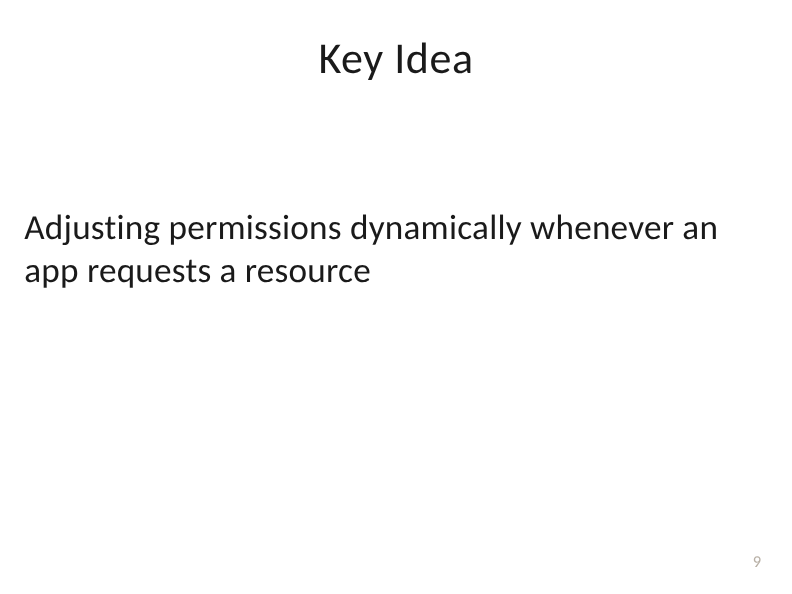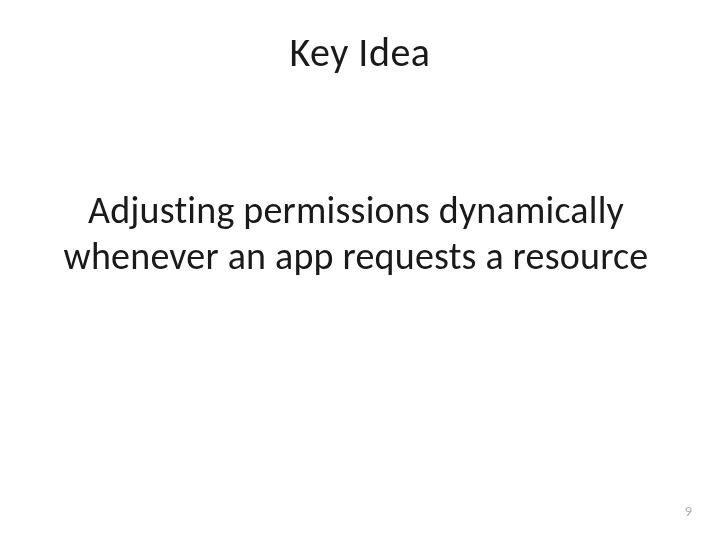--- a/index.html
+++ b/index.html
@@ -23,25 +23,25 @@
   }
   .title {
     text-align: center;
     font-size: 40px;
     font-weight: 400;
     color: #1a1a1a;
     margin-bottom: 110px;
     letter-spacing: 0.5px;
   }
   .body-text {
-    font-size: 38px;
+    font-size: 32px;
     font-weight: 400;
     color: #1a1a1a;
     line-height: 1.22;
-    text-align: center;
+    text-align: left;
     padding-left: 2px;
     padding-right: 10px;
     letter-spacing: 0.2px;
   }
   .page-number {
     position: absolute;
     bottom: 20px;
     right: 28px;
     font-size: 15px;
     color: #b8b0a6;

